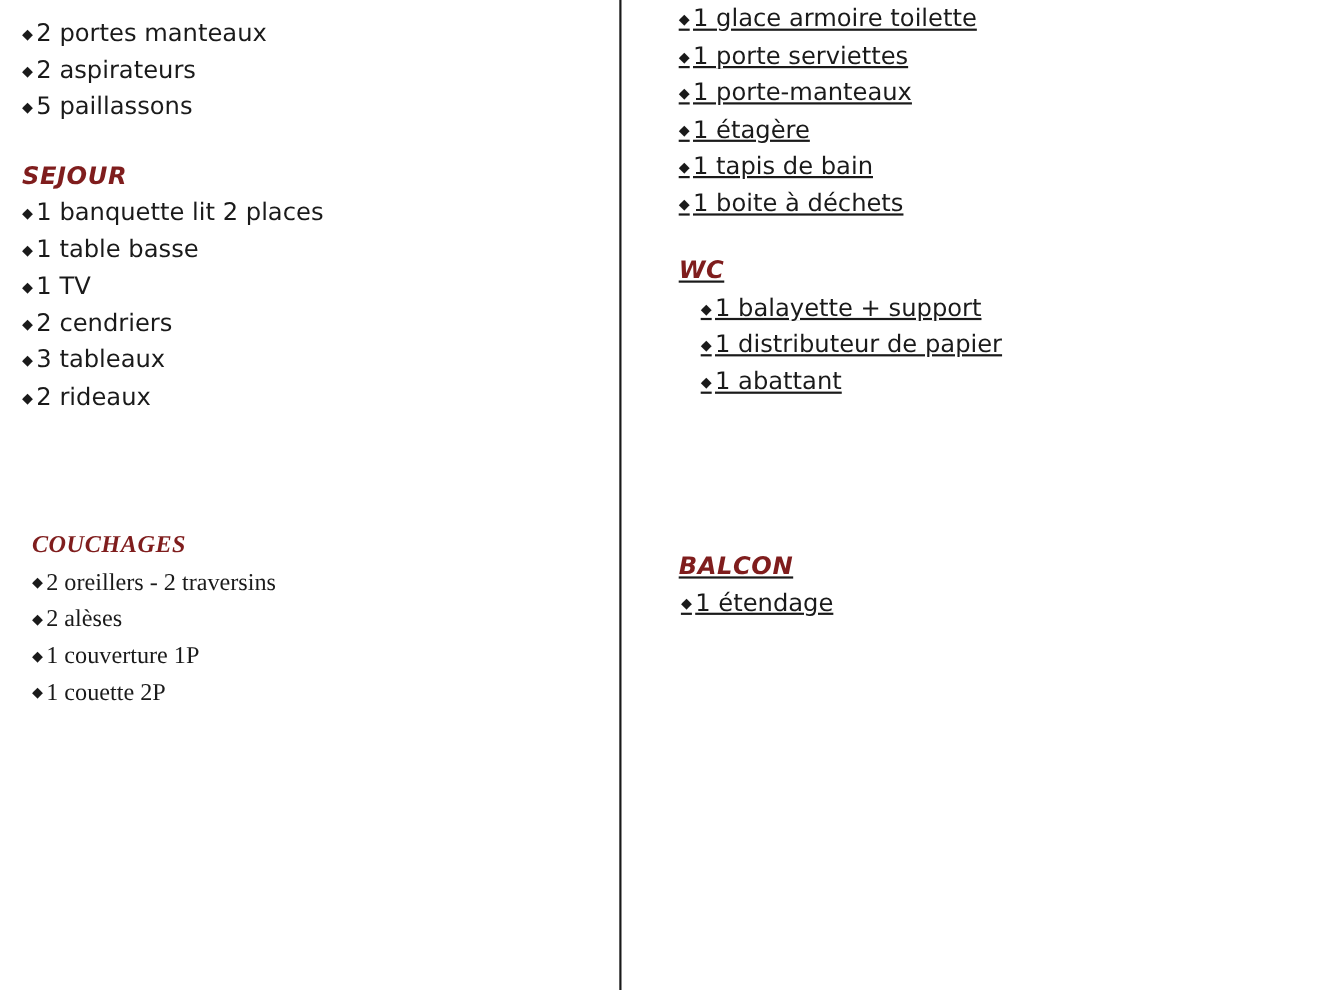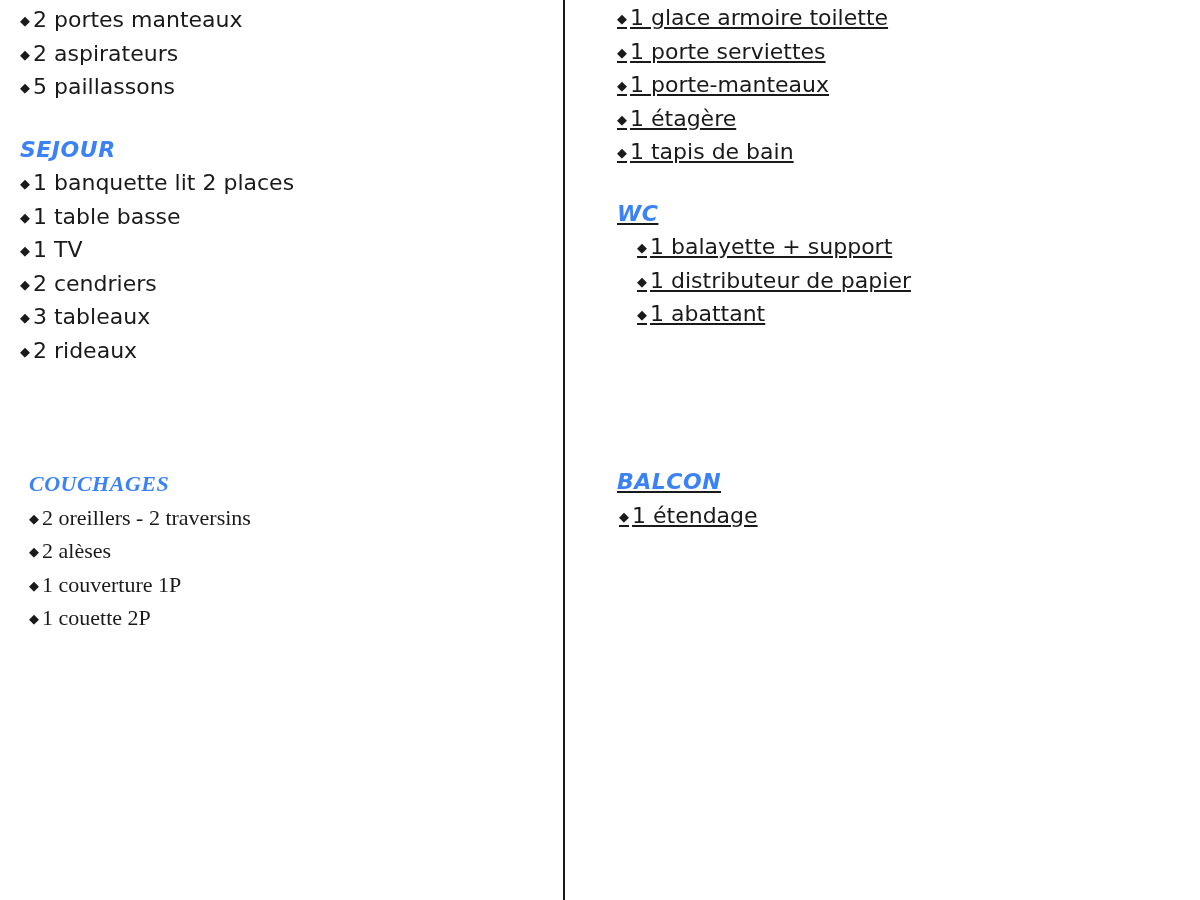--- a/index.html
+++ b/index.html
@@ -1,24 +1,24 @@
 <!DOCTYPE html>
 <html><head>
 <meta charset="utf-8">
 <style>
   * { margin: 0; padding: 0; box-sizing: border-box; }
   html, body { width: 1200px; height: 900px; background: #ffffff; overflow: hidden; }
   body { font-family: "DejaVu Sans", "Liberation Sans", sans-serif; color: #1a1a1a; }
   .page { display: flex; width: 1200px; height: 900px; background: #ffffff; }
   .col { height: 900px; }
-  .col-left { width: 563px; padding-left: 20px; padding-top: 3px; }
+  .col-left { width: 563px; padding-left: 20px; padding-top: 14px; }
   .divider { width: 2px; height: 900px; background: #1a1a1a; }
   .col-right { flex: 1; padding-left: 52px; padding-top: 1px; text-decoration: underline; }
   .line { height: 33.5px; line-height: 33.5px; font-size: 22px; white-space: nowrap; }
-  .heading { font-weight: bold; font-style: italic; color: #3b82f6; letter-spacing: 0.5px; }
+  .heading { font-weight: bold; font-style: italic; color: #7f1d1d; letter-spacing: 0.5px; }
   .bullet { font-size: 13px; margin-right: 3px; vertical-align: 2px; }
   .indent-9 { margin-left: 9px; font-family: Liberation Serif, serif; }
   .indent-8 { margin-left: 20px; }
   .indent-2 { margin-left: 2px; }
   .sp-29 { height: 29px; }
   .sp-100 { height: 100px; }
   .sp-28 { height: 28px; }
   .sp-134 { height: 134.5px; }
 </style>
 </head>
@@ -56,20 +56,21 @@
 
   <div class="divider"></div>
 
   <div class="col col-right">
 
     <div class="line item"><span class="bullet">◆</span><span>1 glace armoire toilette</span></div>
     <div class="line item"><span class="bullet">◆</span><span>1 porte serviettes</span></div>
     <div class="line item"><span class="bullet">◆</span><span>1 porte-manteaux</span></div>
     <div class="line item"><span class="bullet">◆</span><span>1 étagère</span></div>
     <div class="line item"><span class="bullet">◆</span><span>1 tapis de bain</span></div>
+    <div class="line item"><span class="bullet">◆</span><span>1 boite à déchets</span></div>
 
     <div class="sp-28"></div>
 
     <div class="line heading">WC</div>
     <div class="indent-8">
       <div class="line item"><span class="bullet">◆</span><span>1 balayette + support</span></div>
       <div class="line item"><span class="bullet">◆</span><span>1 distributeur de papier</span></div>
       <div class="line item"><span class="bullet">◆</span><span>1 abattant</span></div>
     </div>
 

